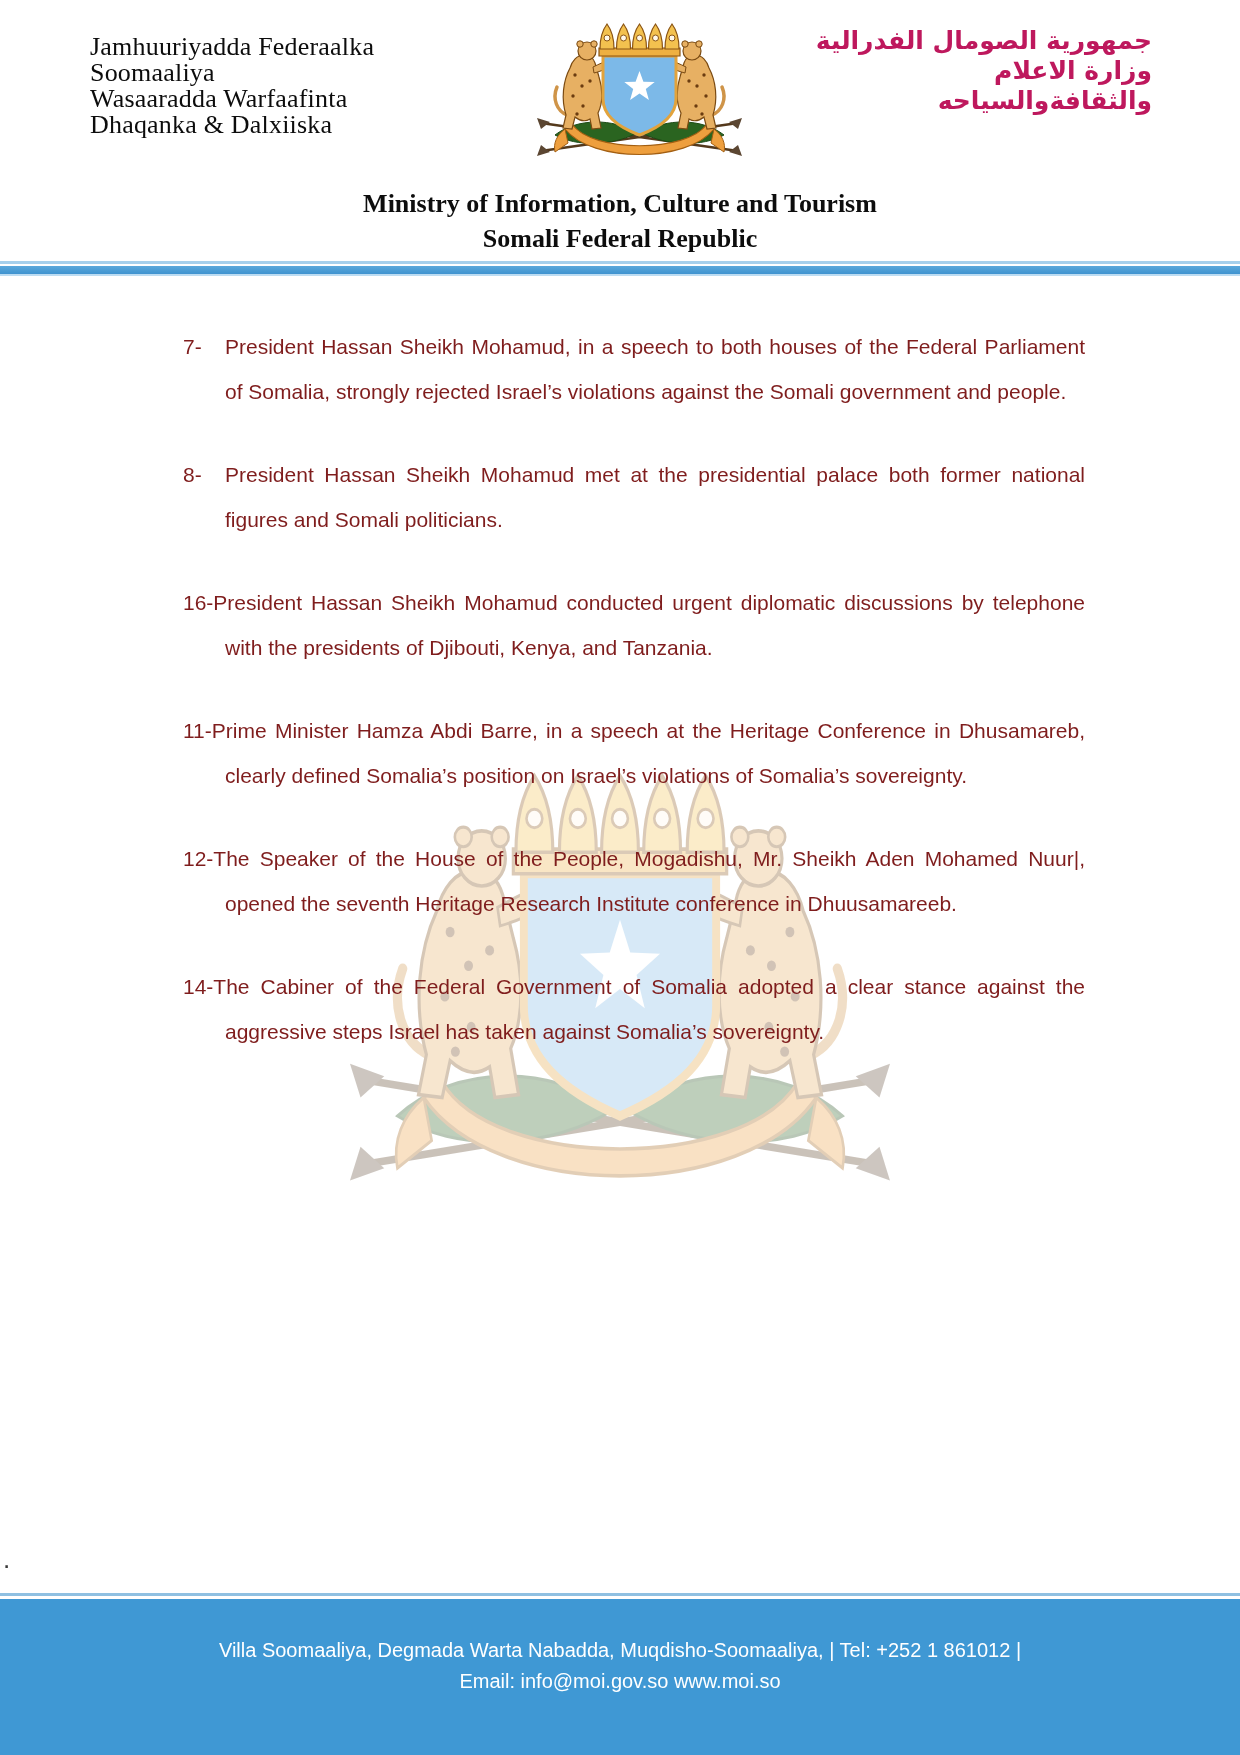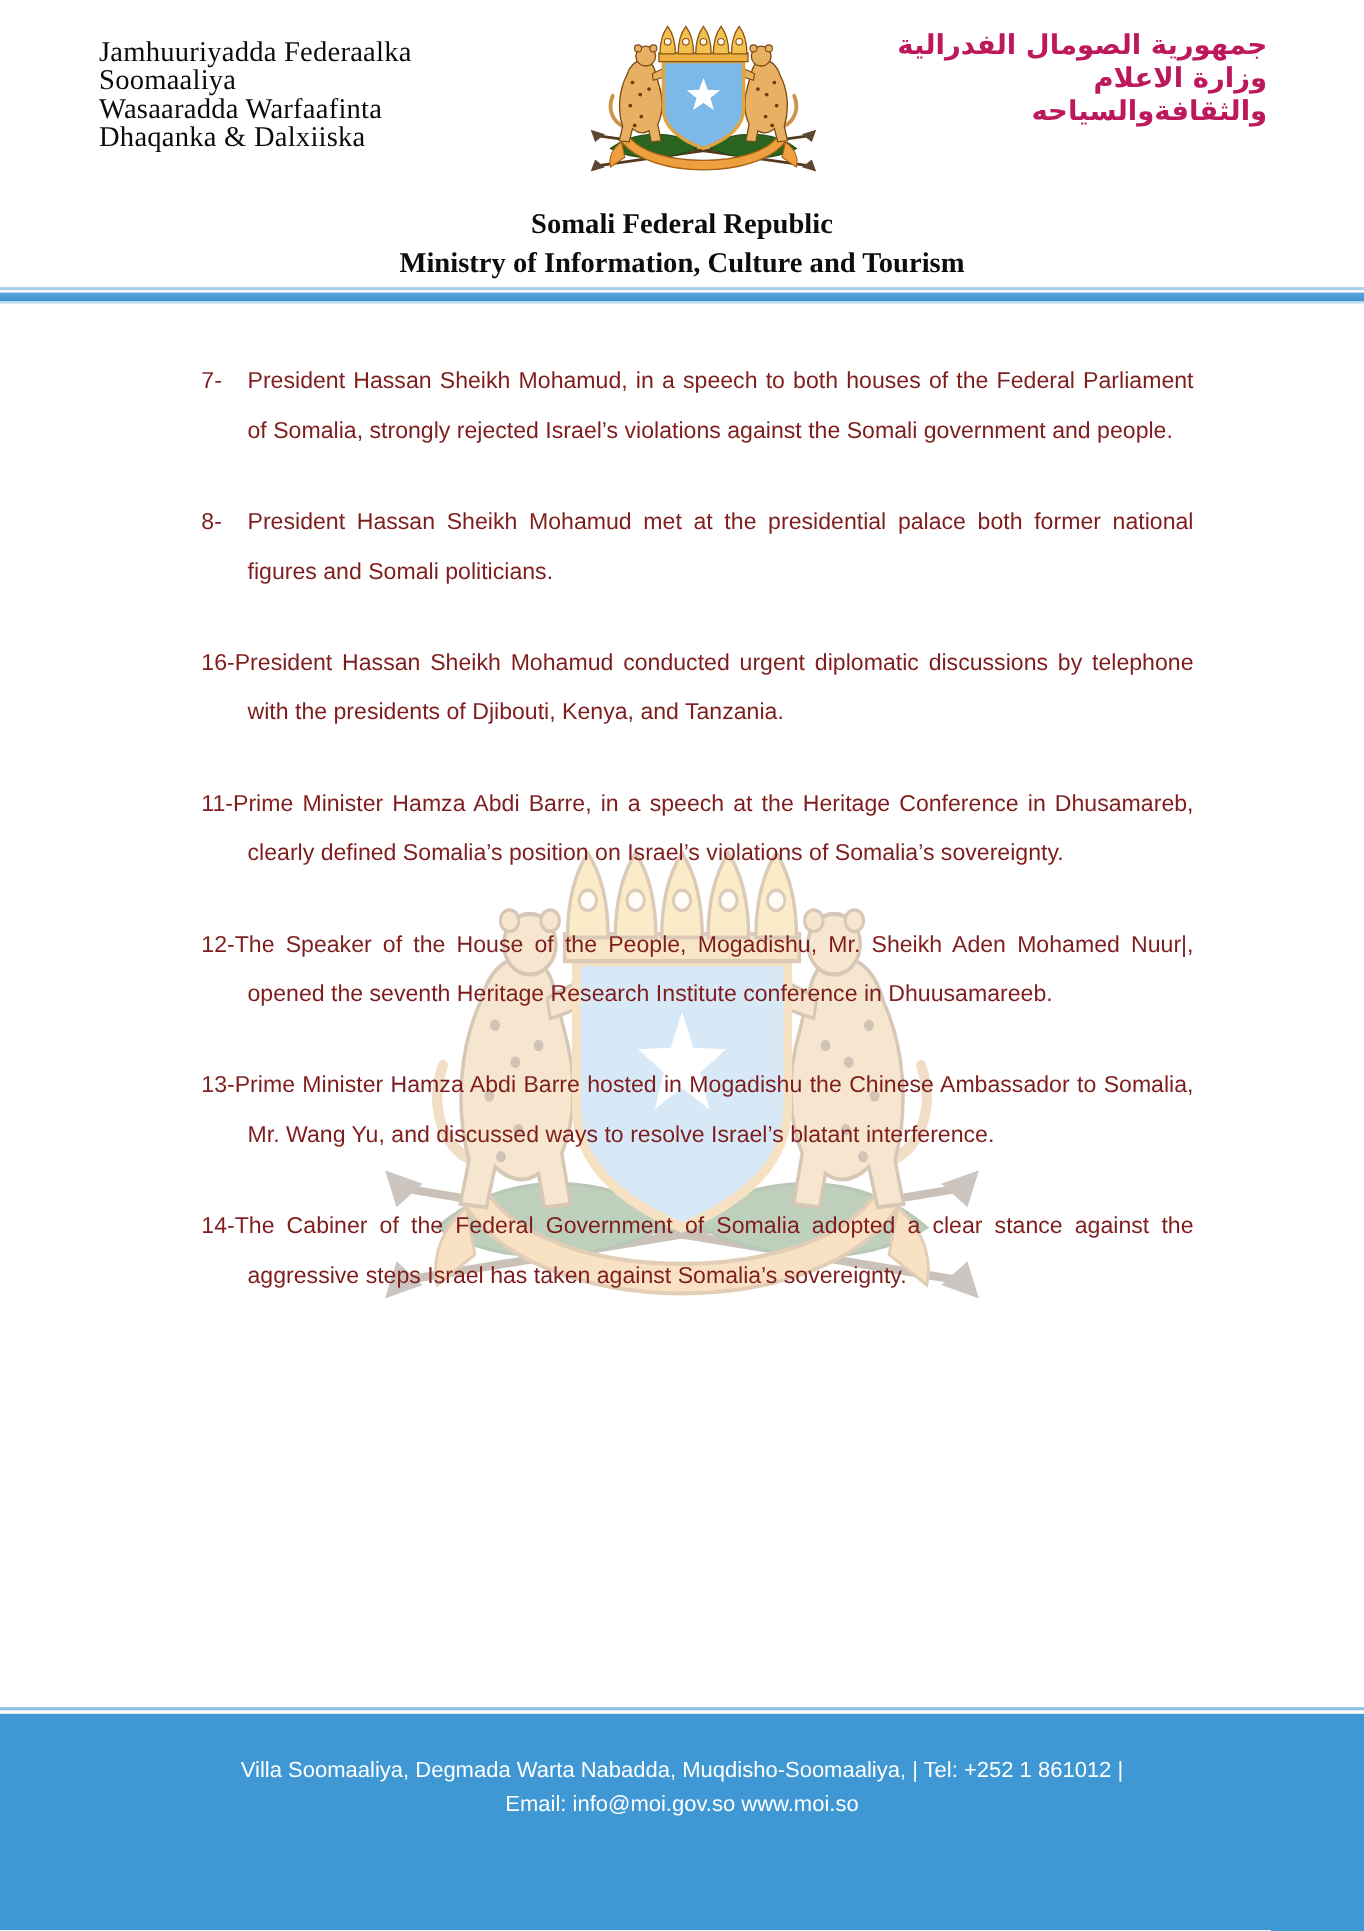--- a/index.html
+++ b/index.html
@@ -56,21 +56,21 @@
   .stray {
     position:absolute; left:3px; top:1546px; font-size:26px; color:#3a3a3a;
     line-height:26px;
   }
 
   
   .footer { position:absolute; left:0; bottom:0; width:1240px; }
   .footer .topline { height:3px; background:#8fc0e2; }
   .footer .gap { height:3px; background:#ffffff; }
   .footer .band {
-    height:197px; box-sizing:border-box; padding-top:36px;
+    height:156px; box-sizing:border-box; padding-top:36px;
     background:#3f98d4; color:#ffffff; text-align:center;
     font-size:20px; line-height:31px;
   }
 </style>
 </head>
 <body>
 
 <div class="page">
 
   <div class="hdr-left">
@@ -132,22 +132,22 @@
         <circle cx="70" cy="23" r="3" fill="#fff8ea" stroke="#8a5415" stroke-width="1"></circle>
         <circle cx="86.5" cy="23" r="3" fill="#fff8ea" stroke="#8a5415" stroke-width="1"></circle>
         <circle cx="102.5" cy="23" r="3" fill="#fff8ea" stroke="#8a5415" stroke-width="1"></circle>
         <circle cx="118.5" cy="23" r="3" fill="#fff8ea" stroke="#8a5415" stroke-width="1"></circle>
         <circle cx="135" cy="23" r="3" fill="#fff8ea" stroke="#8a5415" stroke-width="1"></circle>
       </g>
     </svg>
   </div>
 
   <div class="titles">
+    <div>Ministry of Information, Culture and Tourism</div>
     <div>Somali Federal Republic</div>
-    <div>Ministry of Information, Culture and Tourism</div>
   </div>
 
   <div class="sep">
     <div class="l1"></div>
       <div class="g"></div>
       <div class="l2"></div>
       <div class="l3"></div>
   </div>
 
   <div class="watermark">
@@ -166,23 +166,20 @@
     <p class="item">
       <span class="num">16-</span><span>President Hassan Sheikh Mohamud conducted urgent diplomatic discussions by telephone with the presidents of Djibouti, Kenya, and Tanzania.</span>
     </p>
     <p class="item">
       <span class="num">11-</span><span>Prime Minister Hamza Abdi Barre, in a speech at the Heritage Conference in Dhusamareb, clearly defined Somalia’s position on Israel’s violations of Somalia’s sovereignty.</span>
     </p>
     <p class="item">
       <span class="num">12-</span><span>The Speaker of the House of the People, Mogadishu, Mr. Sheikh Aden Mohamed Nuur|, opened the seventh Heritage Research Institute conference in Dhuusamareeb.</span>
     </p>
     <p class="item">
-      <span class="num">13-</span><span>Prime Minister Hamza Abdi Barre hosted in Mogadishu the Chinese Ambassador to Somalia, Mr. Wang Yu, and discussed ways to resolve Israel’s blatant interference.</span>
-    </p>
-    <p class="item">
       <span class="num">14-</span><span>The Cabiner of the Federal Government of Somalia adopted a clear stance against the aggressive steps Israel has taken against Somalia’s sovereignty.</span>
     </p>
   </div>
 
   <div class="stray">.</div>
 
   <div class="footer">
     <div class="topline"></div>
     <div class="gap"></div>
     <div class="band">

